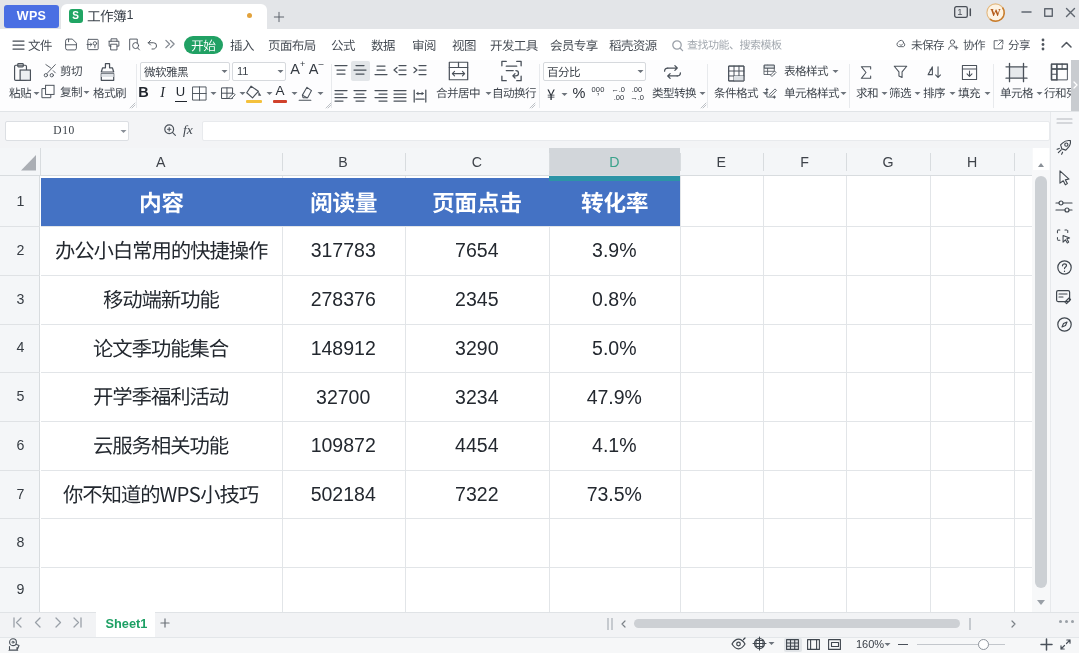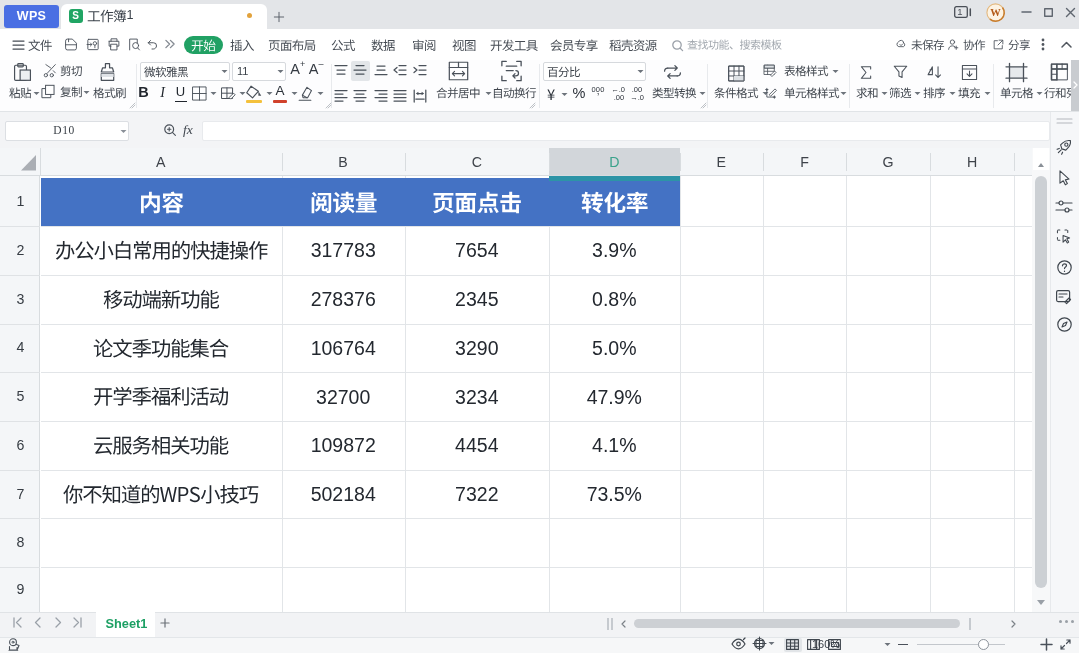--- a/index.html
+++ b/index.html
@@ -778,21 +778,21 @@
       <use href="#g109" x="0"></use>
       <use href="#g3" x="950"></use>
       <use href="#g110" x="1900"></use>
       <use href="#g33" x="2850"></use>
       <use href="#g34" x="3800"></use>
       <use href="#g111" x="4750"></use>
       <use href="#g57" x="5700"></use>
     </g>
   </svg>
 <div class="lt" style="left:343.2px;top:334.8px;width:0;display:flex;justify-content:center;height:26.3px;line-height:26.3px;font-size:19.5px;color:#23282f;font-family:'Liberation Sans';font-weight:400;">
-    <span style="white-space:nowrap">106764</span>
+    <span style="white-space:nowrap">148912</span>
   </div>
 <div class="lt" style="left:476.8px;top:334.8px;width:0;display:flex;justify-content:center;height:26.3px;line-height:26.3px;font-size:19.5px;color:#23282f;font-family:'Liberation Sans';font-weight:400;">
     <span style="white-space:nowrap">3290</span>
   </div>
 <div class="lt" style="left:614.3px;top:334.8px;width:0;display:flex;justify-content:center;height:26.3px;line-height:26.3px;font-size:19.5px;color:#23282f;font-family:'Liberation Sans';font-weight:400;">
     <span style="white-space:nowrap">5.0%</span>
   </div>
 <svg class="t" style="left:93.4px;top:386.4px" width="136.1" height="22.3">
     <g fill="#23282f" transform="translate(0,17.98) scale(0.02032,-0.02032)">
       <use href="#g5" x="0"></use>
@@ -956,21 +956,21 @@
     <path d="M0.6 4h11.8M0.6 7.2h11.8M4.5 .6v9.8M8.7 .6v9.8" fill="none" stroke="#3f464e" stroke-width="1.10" stroke-linecap="round" stroke-linejoin="round"></path>
   </svg>
 <svg class="ic" style="left:807.0px;top:639.0px" width="13.0" height="11.0" viewBox="0 0 13 11">
     <rect x="0.6" y="0.6" width="11.8" height="9.8" fill="none" stroke="#3f464e" stroke-width="1.10" stroke-linecap="round" stroke-linejoin="round"></rect>
     <path d="M3.6 .6v9.8M9.6 .6v9.8" fill="none" stroke="#3f464e" stroke-width="1.10" stroke-linecap="round" stroke-linejoin="round"></path>
   </svg>
 <svg class="ic" style="left:828.0px;top:639.0px" width="13.0" height="11.0" viewBox="0 0 13 11">
     <rect x="0.6" y="0.6" width="11.8" height="9.8" fill="none" stroke="#3f464e" stroke-width="1.10" stroke-linecap="round" stroke-linejoin="round"></rect>
     <path d="M3.5 3.5h7v4h-7z" fill="none" stroke="#3f464e" stroke-width="1.10" stroke-linecap="round" stroke-linejoin="round"></path>
   </svg>
-<div class="lt" style="left:812px;top:636.6px;height:14.9px;line-height:14.9px;font-size:11.0px;color:#383e46;font-family:'Liberation Sans';font-weight:400;">160%</div>
+<div class="lt" style="left:856.0px;top:636.6px;height:14.9px;line-height:14.9px;font-size:11.0px;color:#383e46;font-family:'Liberation Sans';font-weight:400;">160%</div>
 <svg class="ic" style="left:884.0px;top:642.0px" width="7" height="5" viewBox="0 0 7 5">
     <path d="M0.5 1l3 3 3-3z" fill="#6d737b"></path>
   </svg>
 <div style="position:absolute;left:898.0px;top:643.5px;width:10.0px;height:1.6px;background:#4a515a"></div>
 <div style="position:absolute;left:917.0px;top:643.8px;width:88.0px;height:1.2px;background:#c3c7cc"></div>
 <div style="position:absolute;left:978.0px;top:638.5px;width:11.0px;height:11.0px;background:#fff;border:1.3px solid #8d939b;border-radius:50%"></div>
 <svg class="ic" style="left:1041.0px;top:638.5px" width="11.0" height="11.0" viewBox="0 0 11 11">
     <path d="M5.5 0v11M0 5.5h11" fill="none" stroke="#4a515a" stroke-width="1.50" stroke-linecap="round" stroke-linejoin="round"></path>
   </svg>
 <svg class="ic" style="left:1060.0px;top:639.0px" width="11.0" height="11.0" viewBox="0 0 11 11">

